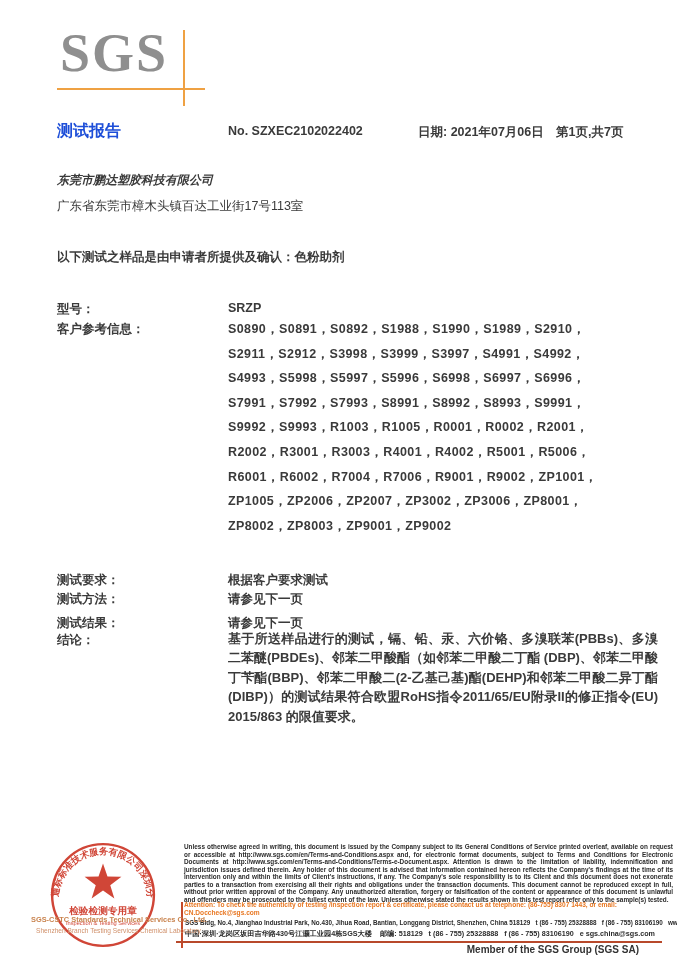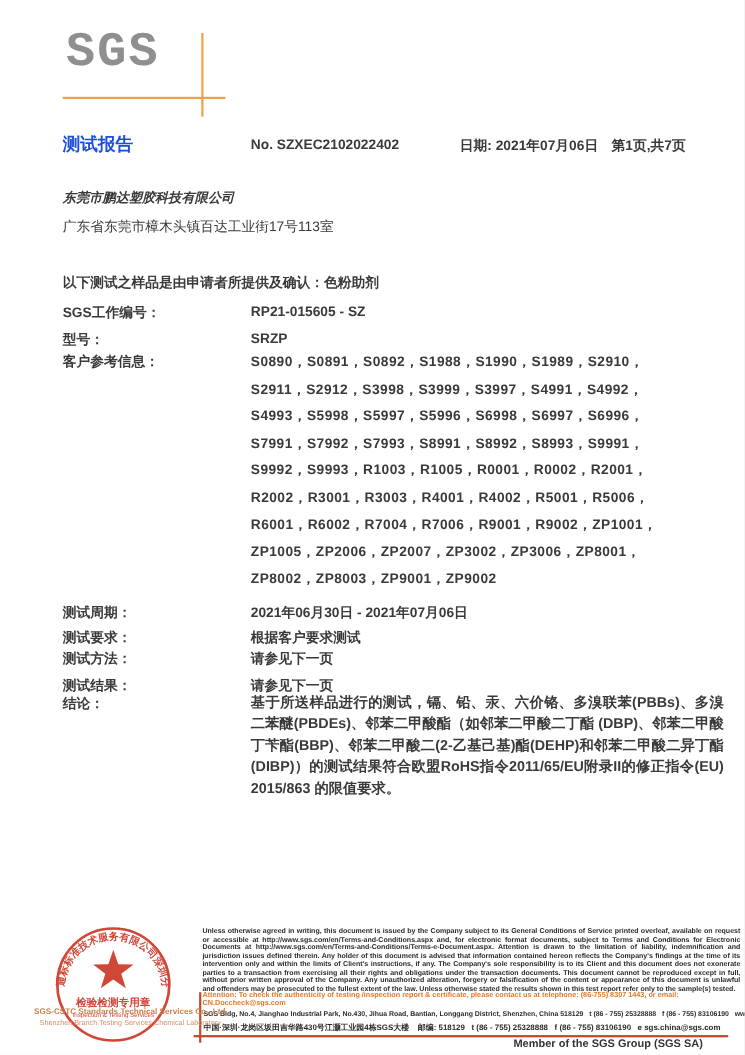--- a/index.html
+++ b/index.html
@@ -4,22 +4,22 @@
 <style>
   html,body{margin:0;padding:0;background:#e8e8e8;}
   .page{
     position:relative;width:677px;height:959px;background:#ffffff;
     font-family:"Liberation Sans","DejaVu Sans",sans-serif;
     color:#3a3a3a;margin:0 auto;overflow:hidden;
   }
   
   .logo-text{
     position:absolute;left:60px;top:26px;
-    font-size:44px;font-weight:bold;color:#8f8f8f;letter-spacing:2px;
-    font-family:Liberation Mono, monospace;line-height:1;
+    font-size:54px;font-weight:bold;color:#8f8f8f;letter-spacing:2px;
+    font-family:Liberation Serif, serif;line-height:1;
   }
   .logo-hline{position:absolute;left:57px;top:88px;width:148px;height:2px;background:#efa143;}
   .logo-vline{position:absolute;left:183px;top:30px;width:2px;height:76px;background:#efa143;}
   
   .hdr-title{position:absolute;left:57px;top:121px;font-size:16px;font-weight:bold;color:#1d4ed8;}
   .hdr-no{position:absolute;left:228px;top:124px;font-size:12.5px;font-weight:600;}
   .hdr-date{position:absolute;left:418px;top:124px;font-size:12.5px;font-weight:600;}
   .hdr-page{position:absolute;left:556px;top:124px;font-size:12.5px;font-weight:600;}
   
   .client-name{position:absolute;left:57px;top:172px;font-size:12px;font-weight:600;font-style:italic;}
@@ -62,42 +62,36 @@
   <div class="hdr-title">测试报告</div>
   <div class="hdr-no">No. SZXEC2102022402</div>
   <div class="hdr-date">日期: 2021年07月06日</div>
   <div class="hdr-page">第1页,共7页</div>
 
   <div class="client-name">东莞市鹏达塑胶科技有限公司</div>
   <div class="client-addr">广东省东莞市樟木头镇百达工业街17号113室</div>
 
   <div class="intro">以下测试之样品是由申请者所提供及确认：色粉助剂</div>
 
-  <div class="frow" style="top:276px">
-    <span class="lbl">SGS工作编号：</span><span class="val">RP21-015605 - SZ</span>
-  </div>
   <div class="frow" style="top:321px">
     <span class="lbl">客户参考信息：</span>
   </div>
   <div class="frow" style="top:301px">
     <span class="lbl">型号：</span><span class="val">SRZP</span>
   </div>
   <div class="codes">
     <div>S0890，S0891，S0892，S1988，S1990，S1989，S2910，</div>
     <div>S2911，S2912，S3998，S3999，S3997，S4991，S4992，</div>
     <div>S4993，S5998，S5997，S5996，S6998，S6997，S6996，</div>
     <div>S7991，S7992，S7993，S8991，S8992，S8993，S9991，</div>
     <div>S9992，S9993，R1003，R1005，R0001，R0002，R2001，</div>
     <div>R2002，R3001，R3003，R4001，R4002，R5001，R5006，</div>
     <div>R6001，R6002，R7004，R7006，R9001，R9002，ZP1001，</div>
     <div>ZP1005，ZP2006，ZP2007，ZP3002，ZP3006，ZP8001，</div>
     <div>ZP8002，ZP8003，ZP9001，ZP9002</div>
-  </div>
-  <div class="frow" style="top:549px">
-    <span class="lbl">测试周期：</span><span class="val">2021年06月30日 - 2021年07月06日</span>
   </div>
   <div class="frow" style="top:572px">
     <span class="lbl">测试要求：</span><span class="val">根据客户要求测试</span>
   </div>
   <div class="frow" style="top:591px">
     <span class="lbl">测试方法：</span><span class="val">请参见下一页</span>
   </div>
   <div class="frow" style="top:615px">
     <span class="lbl">测试结果：</span><span class="val">请参见下一页</span>
   </div>

